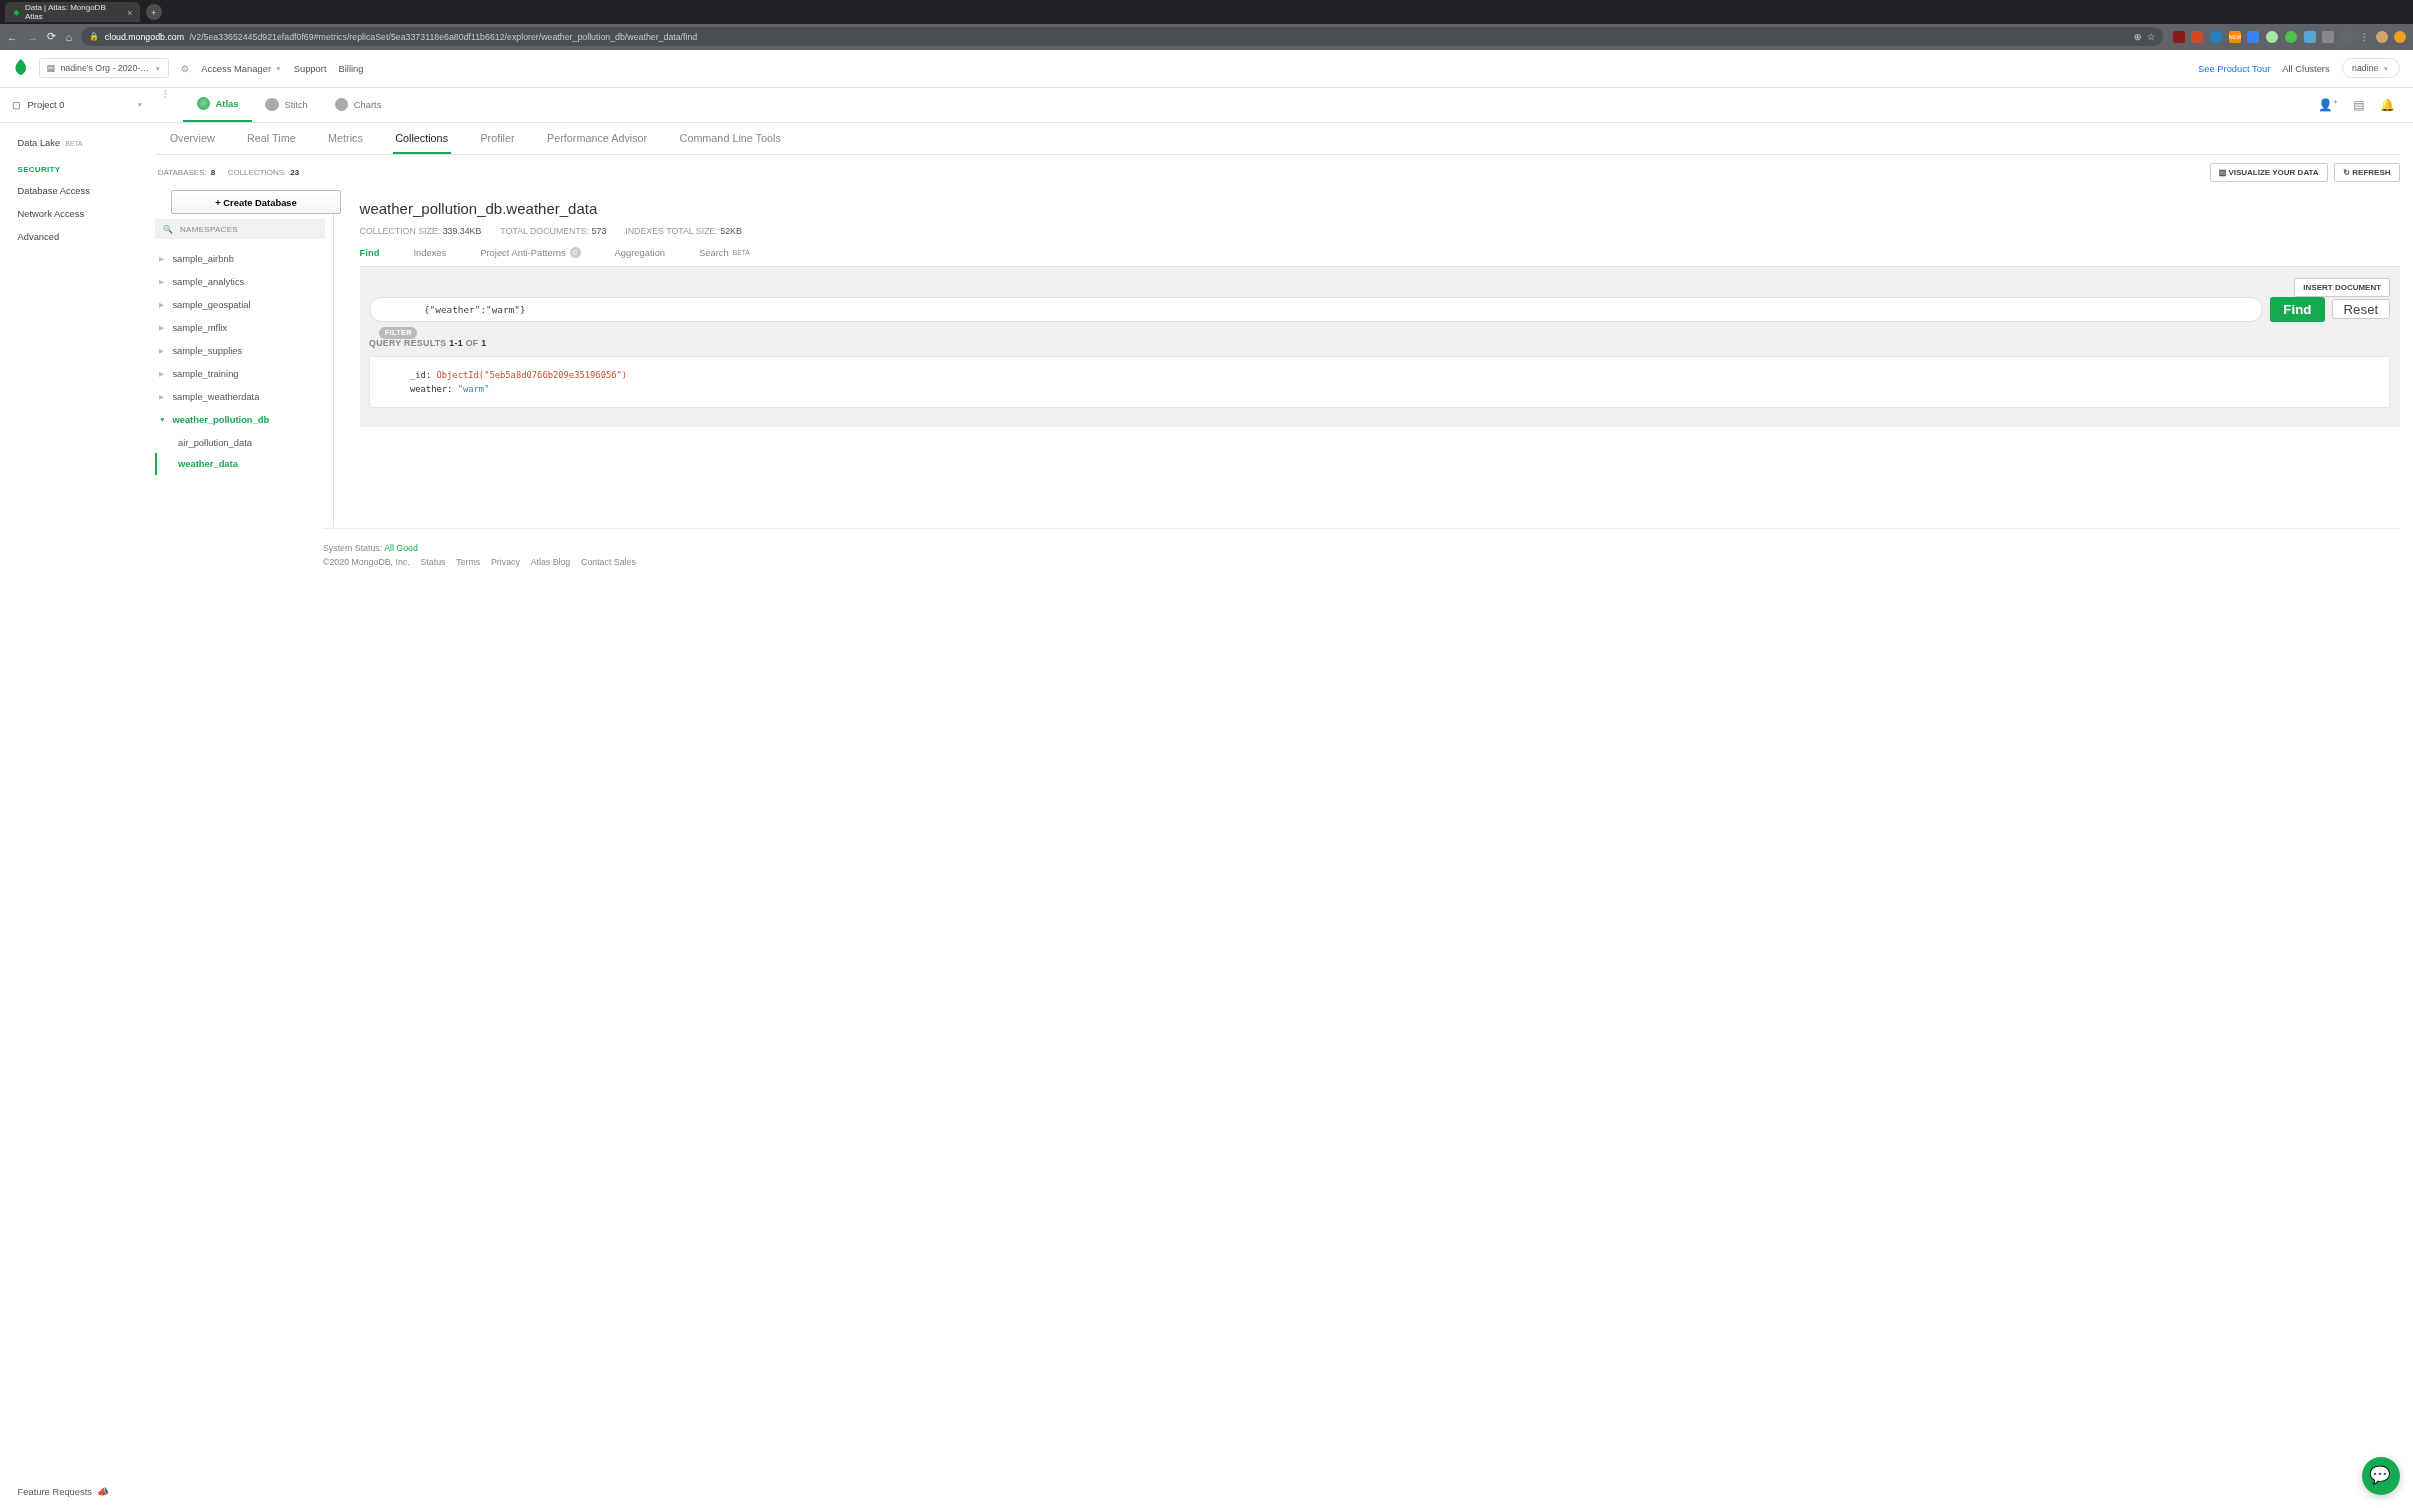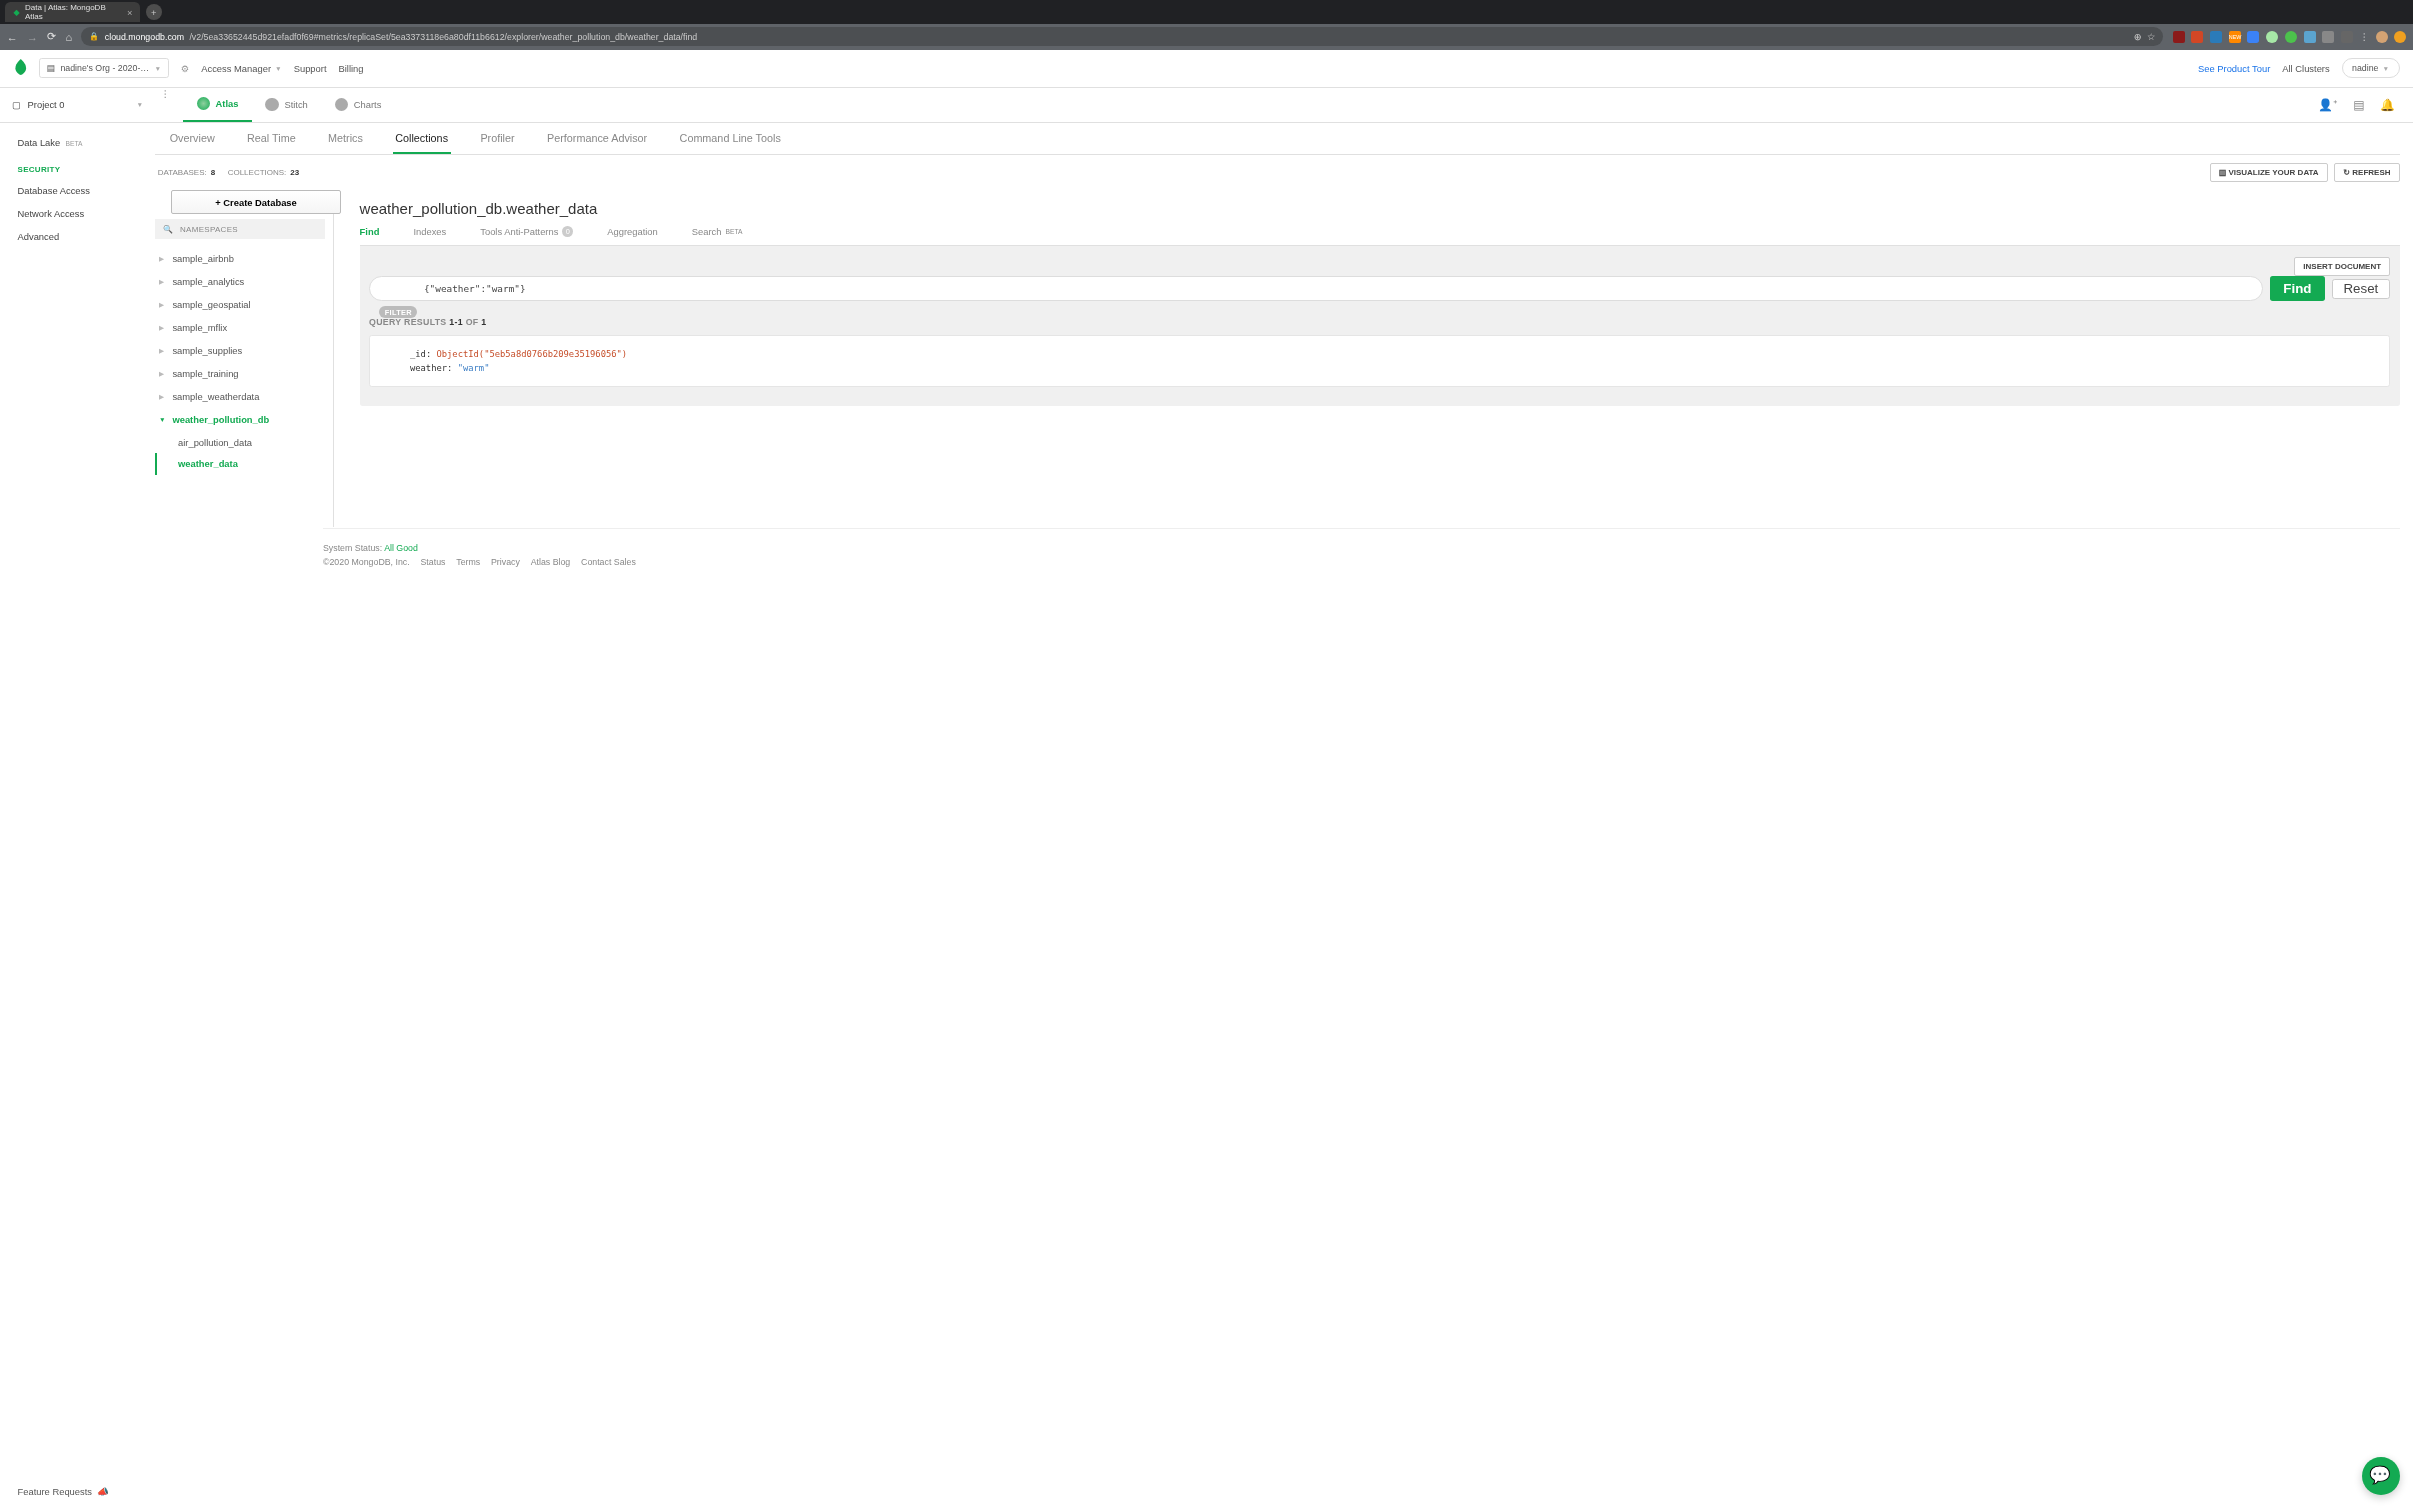--- a/index.html
+++ b/index.html
@@ -296,25 +296,30 @@
               <span class="arrow">▼</span>
               <span>weather_pollution_db</span>
             </div>
           <div class="coll-item">air_pollution_data</div>
           <div class="coll-item active">weather_data</div>
         </div>
       </div>
 
       <div class="detail-area">
         <div class="coll-title">weather_pollution_db.weather_data</div>
+        <div class="coll-stats">
+          <div><span>COLLECTION SIZE:</span> <span class="sv">339.34KB</span></div>
+          <div><span>TOTAL DOCUMENTS:</span> <span class="sv">573</span></div>
+          <div><span>INDEXES TOTAL SIZE:</span> <span class="sv">52KB</span></div>
+        </div>
         <div class="coll-tabs">
           <div class="ctab active">Find</div>
           <div class="ctab">Indexes</div>
           <div class="ctab">
-            <span>Tools Anti-Patterns</span>
+            <span>Project Anti-Patterns</span>
             <span class="badge">0</span>
           </div>
           <div class="ctab">Aggregation</div>
           <div class="ctab">
             <span>Search</span>
               <span class="sup">BETA</span>
           </div>
         </div>
 
         <div class="docs-area">

